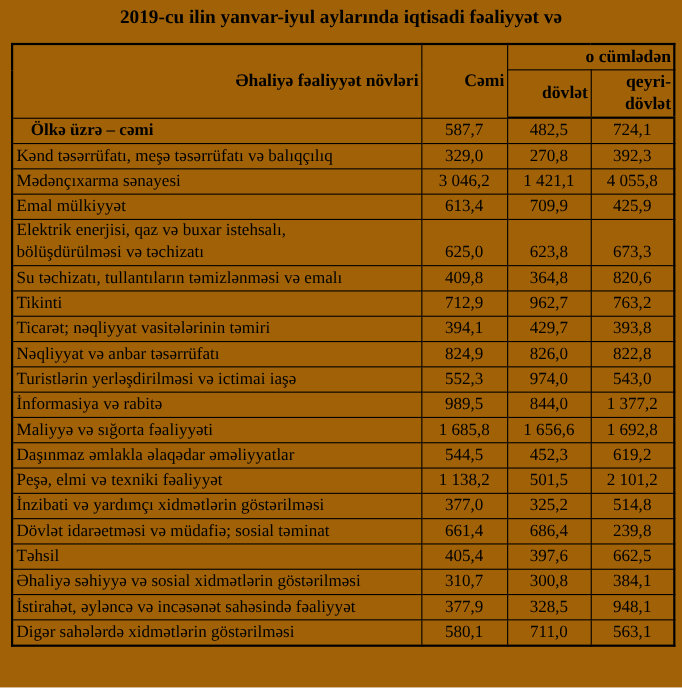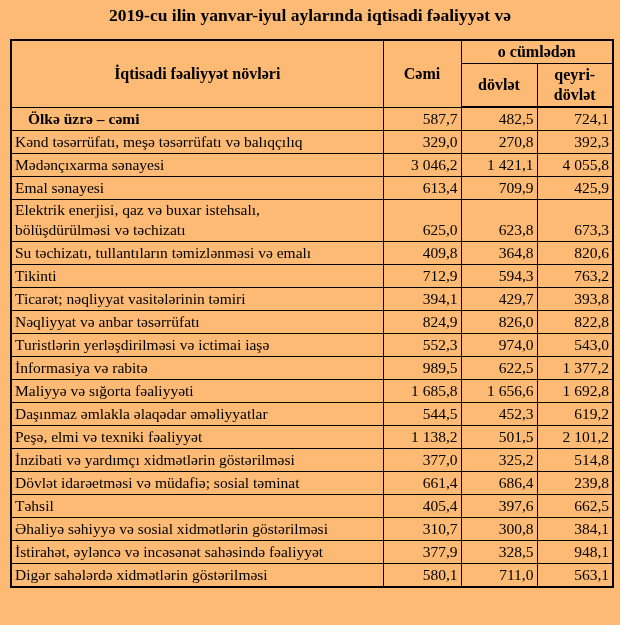--- a/index.html
+++ b/index.html
@@ -6,21 +6,21 @@
     margin: 0;
     padding: 0;
     background: #ffffff;
     color: #000000;
     font-family: "Liberation Serif", serif;
   }
   .page {
     position: relative;
     width: 620px;
     height: 625px;
-    background: #fdba74;
+    background: #a16207;
     overflow: hidden;
   }
   .title-block {
     padding-top: 5px;
     text-align: center;
   }
   .title-line {
     font-size: 17.5px;
     font-weight: bold;
     line-height: 21px;
@@ -40,39 +40,39 @@
   }
   .wage-table th, .wage-table td {
     border: 1px solid #000000;
     font-size: 15.5px;
     line-height: 20px;
     overflow: hidden;
   }
   .wage-table thead th {
     font-weight: bold;
     font-size: 16px;
-    text-align: center;
+    text-align: right;
     vertical-align: middle;
     padding: 1px 2px;
   }
   .wage-table thead tr.subhead th {
     border-bottom: 2px solid #000000;
   }
   .th-nonstate { white-space: pre-line; line-height: 18px; }
   .wage-table tbody td {
     height: 21px;
     vertical-align: bottom;
     padding: 0 3px 1px 3px;
   }
   td.cell-label {
     text-align: left;
     white-space: pre-line;
   }
   td.cell-num {
-    text-align: right;
+    text-align: center;
     padding-right: 4px;
     margin-top: 16px;
   }
   tr.row-bold td.cell-label {
     font-weight: bold;
     padding-left: 16px;
   }
   col.c-activity { width: 372px; }
   col.c-total    { width: 78px; }
   col.c-state    { width: 76px; }
@@ -89,21 +89,21 @@
 
   <table class="wage-table">
     <colgroup>
       <col class="c-activity">
       <col class="c-total">
       <col class="c-state">
       <col class="c-nonstate">
     </colgroup>
     <thead>
       <tr>
-        <th rowspan="2">İqtisadi fəaliyyət növləri</th>
+        <th rowspan="2">Əhaliyə fəaliyyət növləri</th>
         <th rowspan="2">Cəmi</th>
         <th colspan="2">o cümlədən</th>
       </tr>
       <tr class="subhead">
         <th>dövlət</th>
         <th class="th-nonstate">qeyri-
 dövlət</th>
       </tr>
     </thead>
     <tbody>
@@ -119,42 +119,42 @@
       <td class="cell-num">270,8</td>
       <td class="cell-num">392,3</td>
     </tr>
         <tr>
       <td class="cell-label">Mədənçıxarma sənayesi</td>
       <td class="cell-num">3 046,2</td>
       <td class="cell-num">1 421,1</td>
       <td class="cell-num">4 055,8</td>
     </tr>
         <tr>
-      <td class="cell-label">Emal sənayesi</td>
+      <td class="cell-label">Emal mülkiyyət</td>
       <td class="cell-num">613,4</td>
       <td class="cell-num">709,9</td>
       <td class="cell-num">425,9</td>
     </tr>
         <tr>
       <td class="cell-label">Elektrik enerjisi, qaz və buxar istehsalı,
 bölüşdürülməsi və təchizatı</td>
       <td class="cell-num">625,0</td>
       <td class="cell-num">623,8</td>
       <td class="cell-num">673,3</td>
     </tr>
         <tr>
       <td class="cell-label">Su təchizatı, tullantıların təmizlənməsi və emalı</td>
       <td class="cell-num">409,8</td>
       <td class="cell-num">364,8</td>
       <td class="cell-num">820,6</td>
     </tr>
         <tr>
       <td class="cell-label">Tikinti</td>
       <td class="cell-num">712,9</td>
-      <td class="cell-num">594,3</td>
+      <td class="cell-num">962,7</td>
       <td class="cell-num">763,2</td>
     </tr>
         <tr>
       <td class="cell-label">Ticarət; nəqliyyat vasitələrinin təmiri</td>
       <td class="cell-num">394,1</td>
       <td class="cell-num">429,7</td>
       <td class="cell-num">393,8</td>
     </tr>
         <tr>
       <td class="cell-label">Nəqliyyat və anbar təsərrüfatı</td>
@@ -164,21 +164,21 @@
     </tr>
         <tr>
       <td class="cell-label">Turistlərin yerləşdirilməsi və ictimai iaşə</td>
       <td class="cell-num">552,3</td>
       <td class="cell-num">974,0</td>
       <td class="cell-num">543,0</td>
     </tr>
         <tr>
       <td class="cell-label">İnformasiya və rabitə</td>
       <td class="cell-num">989,5</td>
-      <td class="cell-num">622,5</td>
+      <td class="cell-num">844,0</td>
       <td class="cell-num">1 377,2</td>
     </tr>
         <tr>
       <td class="cell-label">Maliyyə və sığorta fəaliyyəti</td>
       <td class="cell-num">1 685,8</td>
       <td class="cell-num">1 656,6</td>
       <td class="cell-num">1 692,8</td>
     </tr>
         <tr>
       <td class="cell-label">Daşınmaz əmlakla əlaqədar əməliyyatlar</td>

